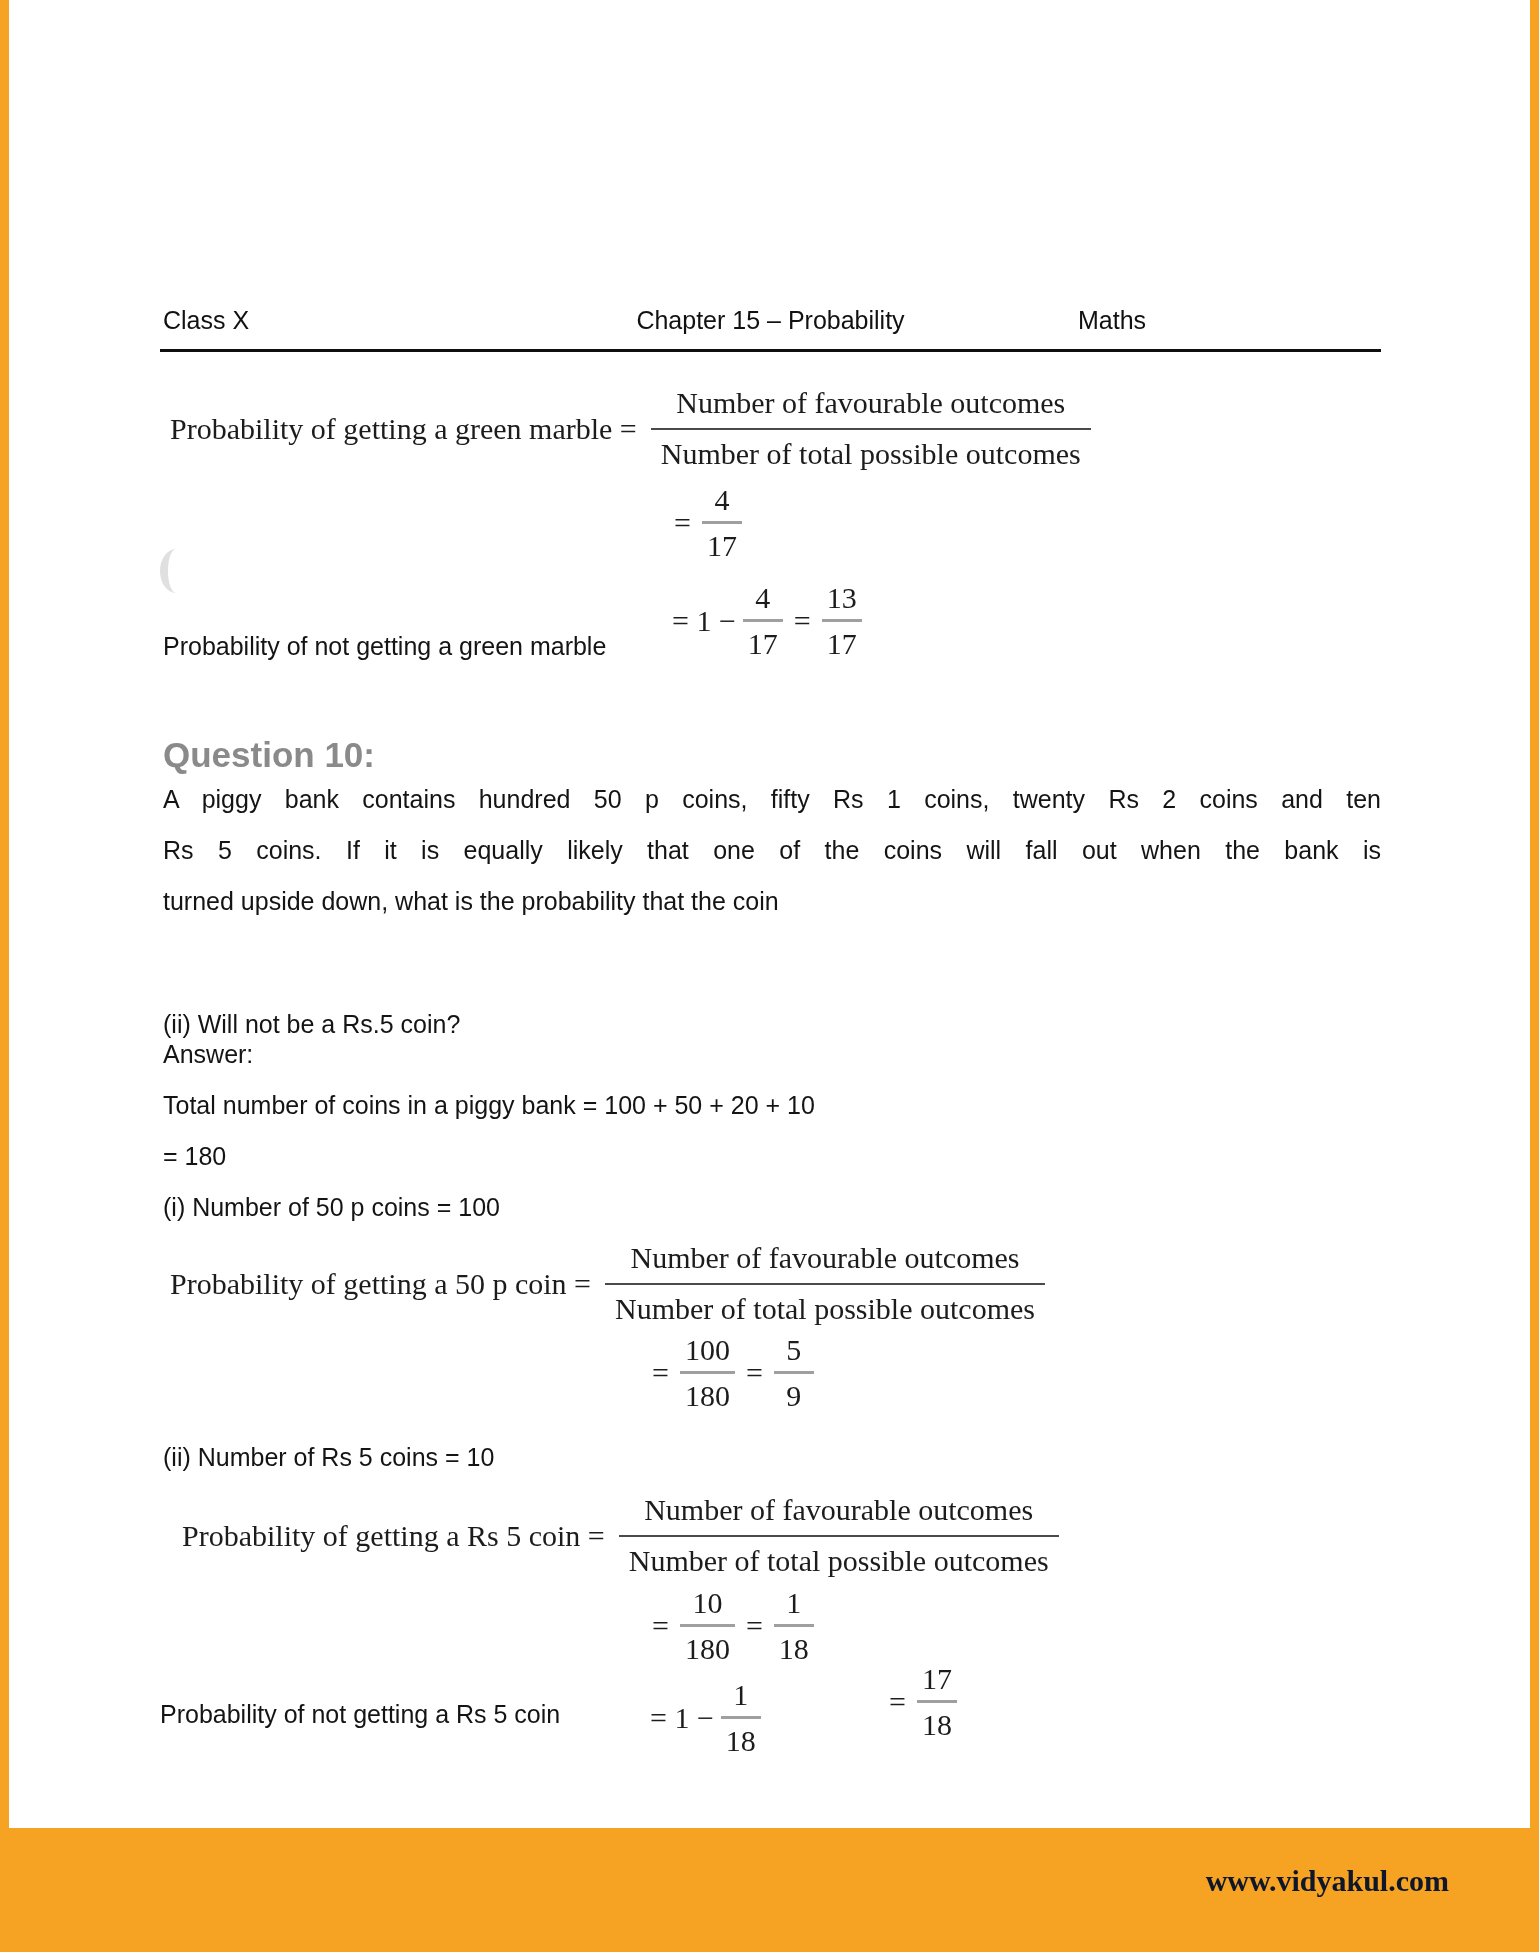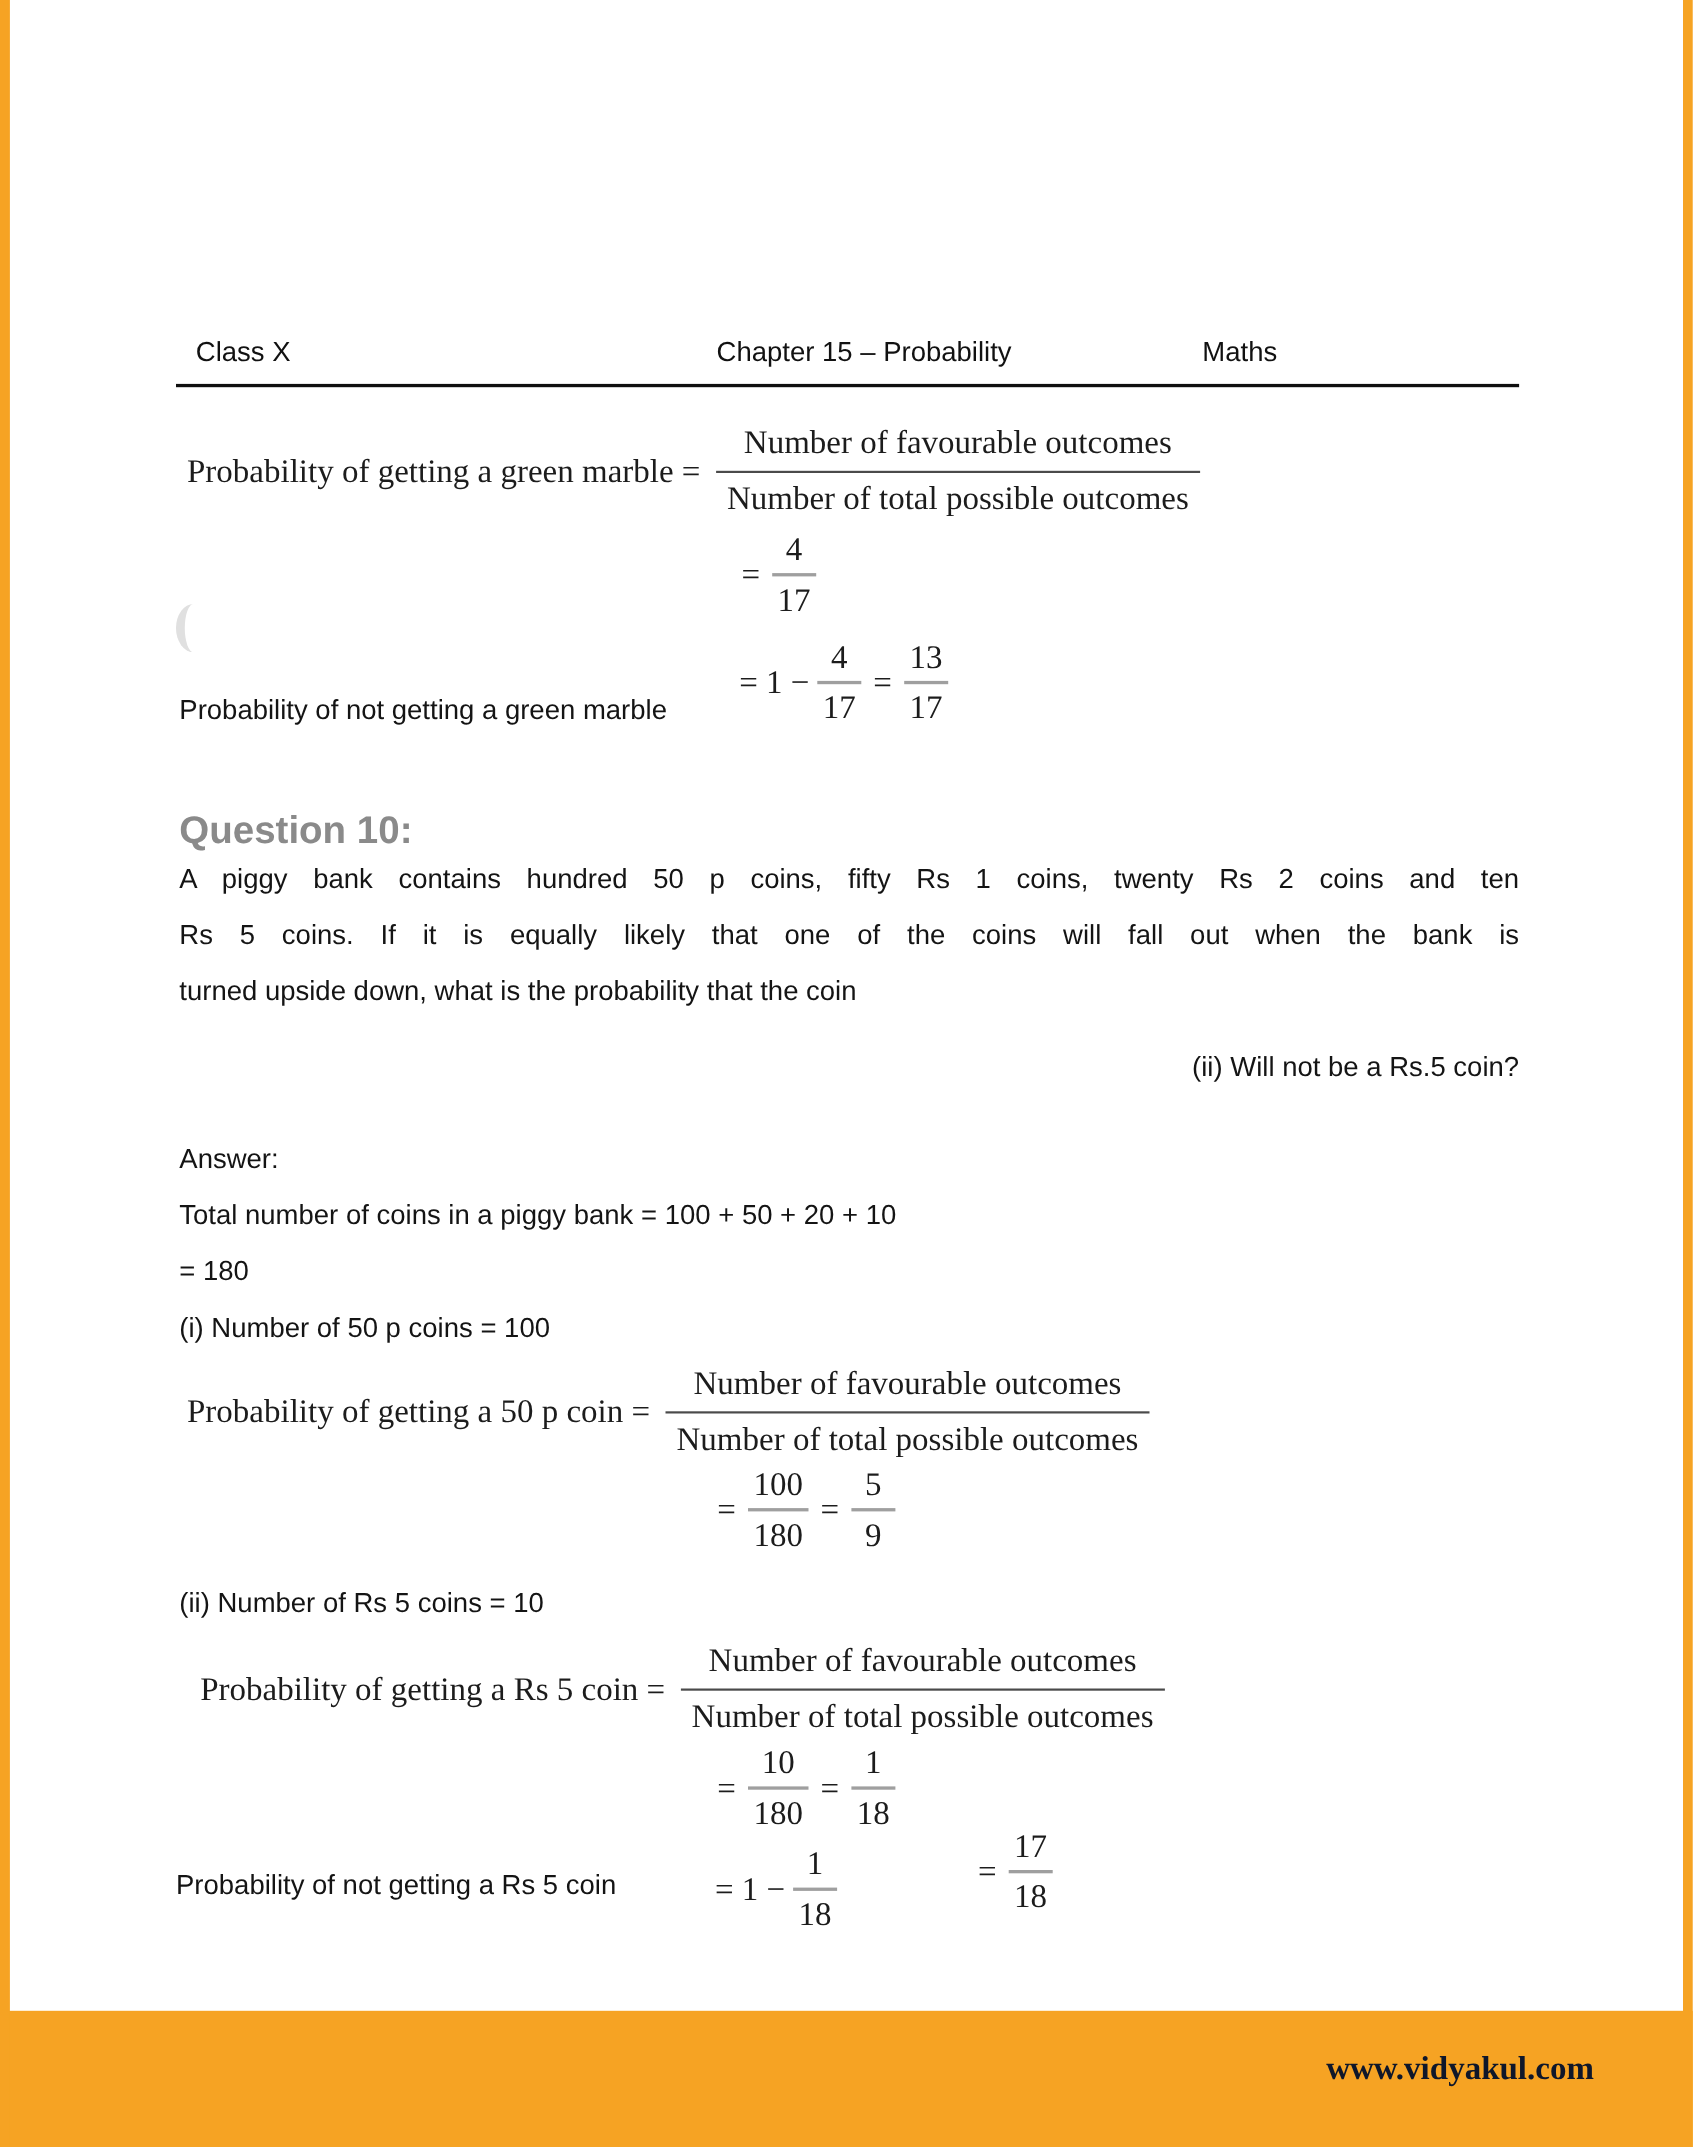--- a/index.html
+++ b/index.html
@@ -2,21 +2,21 @@
 <html><head>
 <meta charset="utf-8">
 <style>
   html,body{margin:0;padding:0;background:#ffffff;}
   .page{position:relative;width:1539px;height:1952px;background:#ffffff;overflow:hidden;
         font-family:"Liberation Sans",sans-serif;color:#151515;}
   .edge{position:absolute;top:0;bottom:0;width:9px;background:#F6A323;z-index:6;}
   .edge.l{left:0;} .edge.r{right:0;}
 
   
-  .hdr{position:absolute;top:306px;font-size:25px;color:#111;white-space:nowrap;margin-left:15px;}
+  .hdr{position:absolute;top:306px;font-size:25px;color:#111;white-space:nowrap;}
   .hdr.center{left:160px;width:1221px;text-align:center;}
   .rule{position:absolute;left:160px;top:349px;width:1221px;height:3px;background:#0f0f0f;}
 
   
   .sans{position:absolute;left:163px;width:1218px;font-size:25px;line-height:32px;color:#141414;white-space:nowrap;}
   .jus{white-space:normal;text-align:justify;text-align-last:justify;}
   .qhead{position:absolute;left:163px;top:735px;font-size:35px;font-weight:bold;color:#8A8A8A;}
 
   
   .mrow{position:absolute;display:flex;align-items:center;font-family:"Liberation Serif",serif;
@@ -83,21 +83,21 @@
       <span class="fn">13</span>
       <span class="fd">17</span>
     </span>
   </div>
 
   <div class="qhead">Question 10:</div>
 
   <div class="sans jus" style="top:783px;">A piggy bank contains hundred 50 p coins, fifty Rs 1 coins, twenty Rs 2 coins and ten</div>
   <div class="sans jus" style="top:834px;">Rs 5 coins. If it is equally likely that one of the coins will fall out when the bank is</div>
   <div class="sans" style="top:885px;">turned upside down, what is the probability that the coin</div>
-  <div class="sans" style="top:954px;text-align:right;">(ii) Will not be a Rs.5 coin?</div>
+  <div class="sans" style="top:1008px;">(ii) Will not be a Rs.5 coin?</div>
   <div class="sans" style="top:1038px;">Answer:</div>
   <div class="sans" style="top:1089px;">Total number of coins in a piggy bank = 100 + 50 + 20 + 10</div>
   <div class="sans" style="top:1140px;">= 180</div>
   <div class="sans" style="top:1191px;">(i) Number of 50 p coins = 100</div>
 
   <div class="mrow" style="left:170px;top:1241px;">
     <span>Probability of getting a 50 p coin =</span>
     <span class="bigfrac">
       <span class="fn">Number of favourable outcomes</span>
       <span class="fd">Number of total possible outcomes</span>

